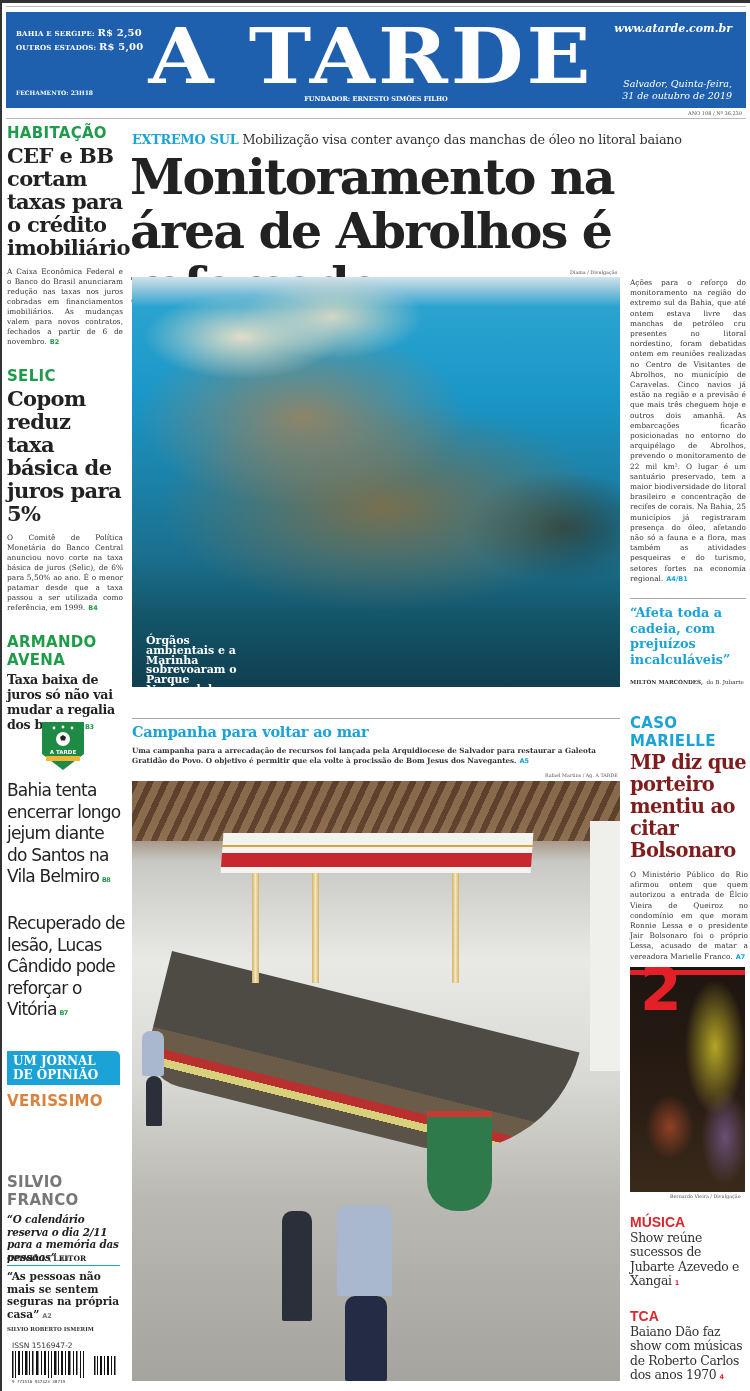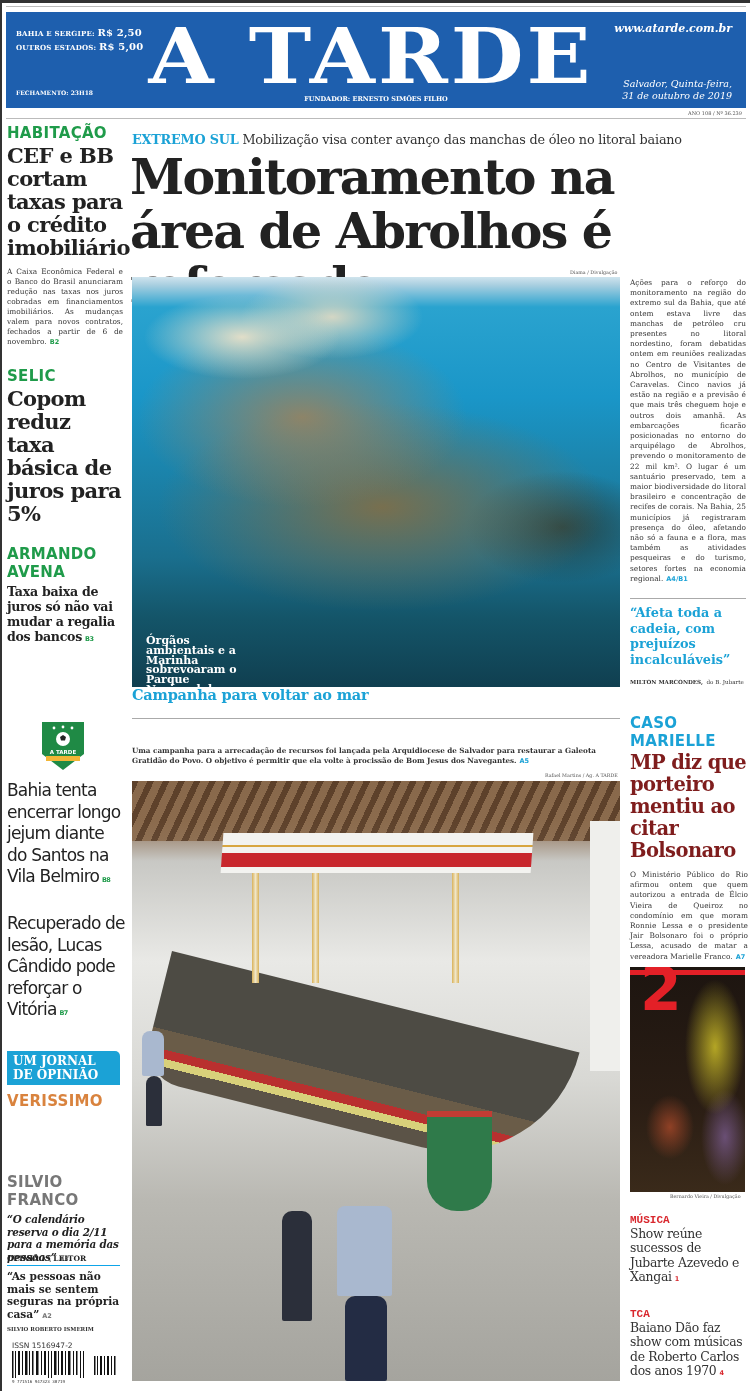--- a/index.html
+++ b/index.html
@@ -64,21 +64,21 @@
   .photo1-caption { position: absolute; left: 14px; top: 359px; font-family: "DejaVu Serif", serif; font-weight: bold; font-size: 11px; line-height: 9.8px; color: #fff; }
 
   .lead-body { position: absolute; left: 630px; top: 278px; width: 116px; font-family: "DejaVu Serif", serif; font-size: 7.4px; line-height: 10.2px; color: #333; text-align: justify; }
   .lead-quote-rule { position: absolute; left: 630px; top: 598px; width: 116px; height: 1px; background: #aaa; }
   .lead-quote { position: absolute; left: 630px; top: 605px; width: 118px; font-family: "DejaVu Serif", serif; font-weight: bold; font-size: 12.8px; line-height: 15.5px; color: #1ba2d6; }
   .lead-quote-author { position: absolute; left: 630px; top: 679px; font-size: 5.6px; color: #333; white-space: nowrap; }
   .lead-quote-author b { font-weight: bold; }
 
   
   .rule-mid { position: absolute; left: 132px; top: 718px; width: 488px; height: 1px; background: #aaa; }
-  .story2-hl { position: absolute; left: 132px; top: 686px; font-family: "DejaVu Serif", serif; font-weight: bold; font-size: 14.5px; color: #1ba2d6; letter-spacing: -.2px; }
+  .story2-hl { position: absolute; left: 132px; top: 723px; font-family: "DejaVu Serif", serif; font-weight: bold; font-size: 14.5px; color: #1ba2d6; letter-spacing: -.2px; }
   .story2-body { position: absolute; left: 132px; top: 746px; width: 490px; font-family: "DejaVu Serif", serif; font-weight: bold; font-size: 7.2px; line-height: 10.2px; color: #333; }
   .photo2 { position: absolute; left: 132px; top: 781px; width: 488px; height: 600px; overflow: hidden;
     background: linear-gradient(180deg, #6e5038 0px, #8a6a4e 40px, #c8c8c4 80px, #e9e9e6 180px, #d8d8d4 300px, #b9b8b2 420px, #a5a49e 600px); }
   .p2-roof { position: absolute; left: 0; top: 0; width: 488px; height: 60px; background: repeating-linear-gradient(115deg, #5a3e28 0 6px, #8b6b4d 6px 14px); opacity: .9; }
   .p2-wall { position: absolute; right: 0; top: 40px; width: 30px; height: 250px; background: #efefec; }
   .p2-canopy { position: absolute; left: 90px; top: 52px; width: 310px; height: 40px; background: linear-gradient(180deg, #f3f3f0 0 12px, #d8a640 12px 14px, #f3f3f0 14px 20px, #c8272d 20px 34px, #f3f3f0 34px 40px); transform: skewX(-4deg); }
   .p2-pillar { position: absolute; top: 92px; width: 7px; height: 110px; background: linear-gradient(90deg, #d9b25a, #f0e6c8, #d9b25a); }
   .p2-hull { position: absolute; left: 40px; top: 170px; width: 420px; height: 130px; border-radius: 0 0 200px 60px; background: linear-gradient(180deg, #4d4b44 0 60%, #6a5c48 60% 75%, #b9302f 75% 82%, #d8d07a 82% 88%, #5b5347 88%); transform: rotate(14deg); transform-origin: left top; }
   .p2-rudder { position: absolute; left: 295px; top: 330px; width: 65px; height: 100px; background: #2f7a4a; border-radius: 0 0 30px 30px; border-top: 6px solid #c23c34; }
   .p2-person { position: absolute; background: #2b2f3a; border-radius: 10px 10px 2px 2px; }
@@ -91,21 +91,21 @@
 
   .photo3 { position: absolute; left: 630px; top: 967px; width: 115px; height: 225px; overflow: hidden;
     background:
       radial-gradient(ellipse 40px 90px at 85px 80px, rgba(205,190,40,.85), rgba(205,190,40,0) 75%),
       radial-gradient(ellipse 30px 40px at 40px 160px, rgba(160,70,40,.85), rgba(160,70,40,0) 80%),
       radial-gradient(ellipse 30px 60px at 95px 170px, rgba(120,90,140,.8), rgba(120,90,140,0) 80%),
       linear-gradient(180deg, #1d1510, #2a1d14 60%, #3a2a1a); }
   .p3-two { position: absolute; left: 10px; top: -8px; font-family: "DejaVu Sans", sans-serif; font-weight: bold; font-size: 60px; color: #e32027; line-height: 60px; }
   .p3-bar { position: absolute; left: 0; top: 3px; width: 115px; height: 5px; background: #e32027; }
   .music-item { position: absolute; left: 630px; width: 118px; }
-  .music-kicker { font-family: Liberation Mono, monospace; font-weight: bold; font-size: 11px; color: #d9282e; }
+  .music-kicker { font-family: Liberation Sans, sans-serif; font-weight: bold; font-size: 14px; color: #d9282e; }
   .music-hl { font-family: "DejaVu Serif", serif; font-size: 12.4px; line-height: 14.3px; color: #333; letter-spacing: -.3px; margin-top: 1px; }
 </style>
 </head>
 <body>
 
 <div class="frame-top"></div>
 <div class="frame-left"></div>
 <div class="rule-top"></div>
 
 <header class="masthead">
@@ -127,20 +127,21 @@
 
 <section class="col-left">
   <article>
     <div class="kicker green">HABITAÇÃO</div>
     <h2 class="hl-left">CEF e BB cortam taxas para o crédito imobiliário</h2>
     <p class="body-left"><span>A Caixa Econômica Federal e o Banco do Brasil anunciaram redução nas taxas nos juros cobradas em financiamentos imobiliários. As mudanças valem para novos contratos, fechados a partir de 6 de novembro.</span><span class="ref green">B2</span></p>
   </article>
   <article style="margin-top:20px;">
     <div class="kicker green">SELIC</div>
     <h2 class="hl-left">Copom reduz taxa básica de juros para 5%</h2>
+    <p class="body-left"><span>O Comitê de Política Monetária do Banco Central anunciou novo corte na taxa básica de juros (Selic), de 6% para 5,50% ao ano. É o menor patamar desde que a taxa passou a ser utilizada como referência, em 1999.</span><span class="ref green">B4</span></p>
   </article>
   <article style="margin-top:20px;">
     <div class="kicker green">ARMANDO AVENA</div>
     <h3 class="hl-bold"><span>Taxa baixa de juros só não vai mudar a regalia dos bancos</span><span class="ref green">B3</span></h3>
   </article>
 </section>
 
 <svg class="sport-badge" viewBox="0 0 46 52">
   <path d="M2 2 H44 V34 L23 50 L2 34 Z" fill="#1f8a45"></path>
   <circle cx="14" cy="8" r="1.4" fill="#fff"></circle>

